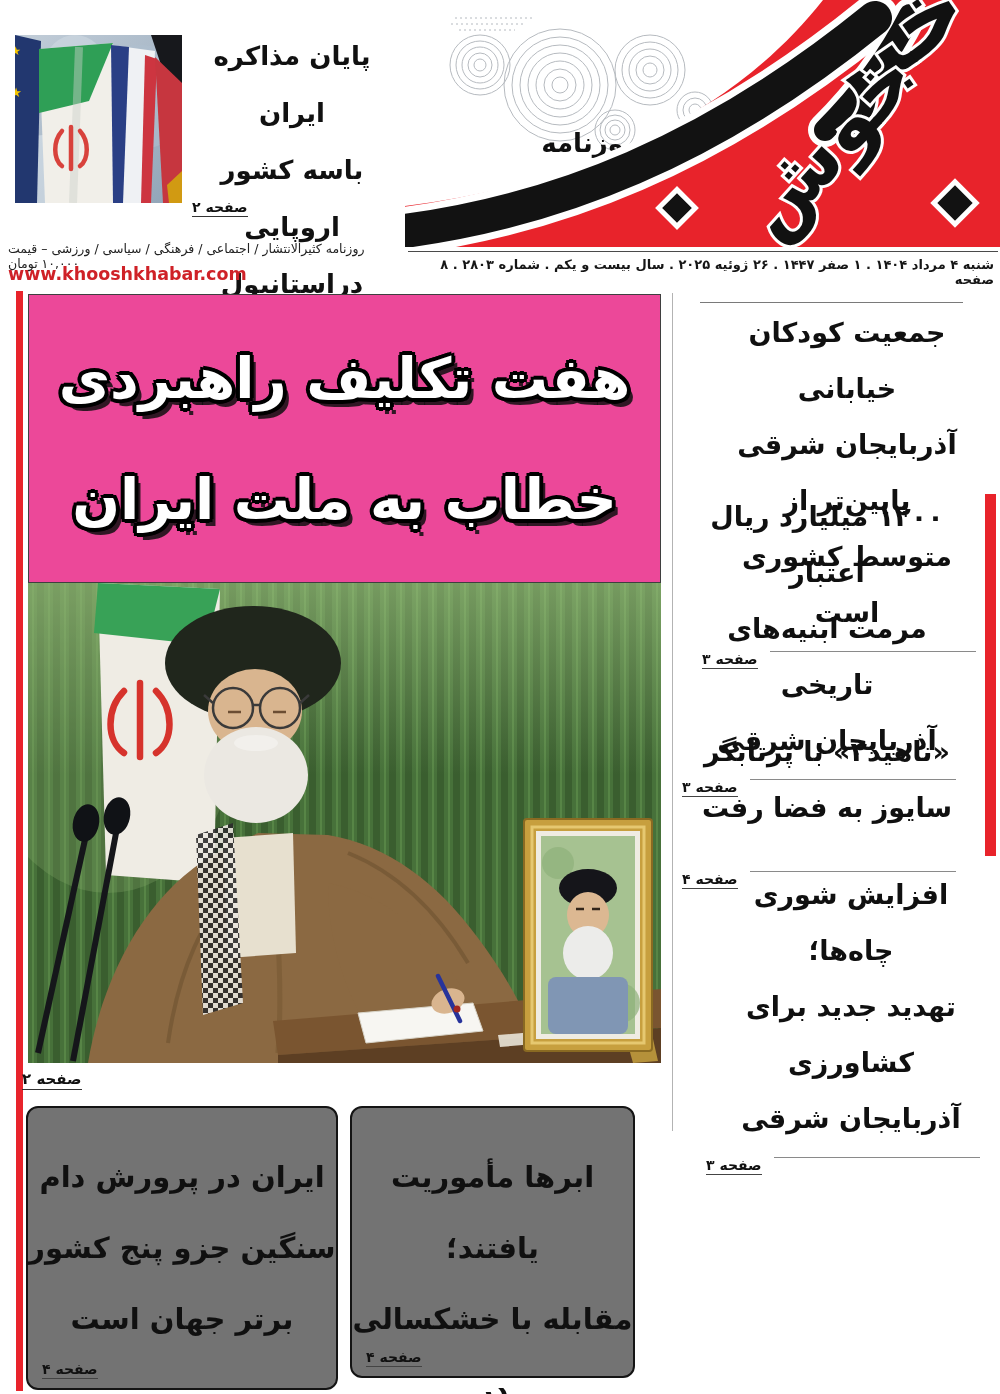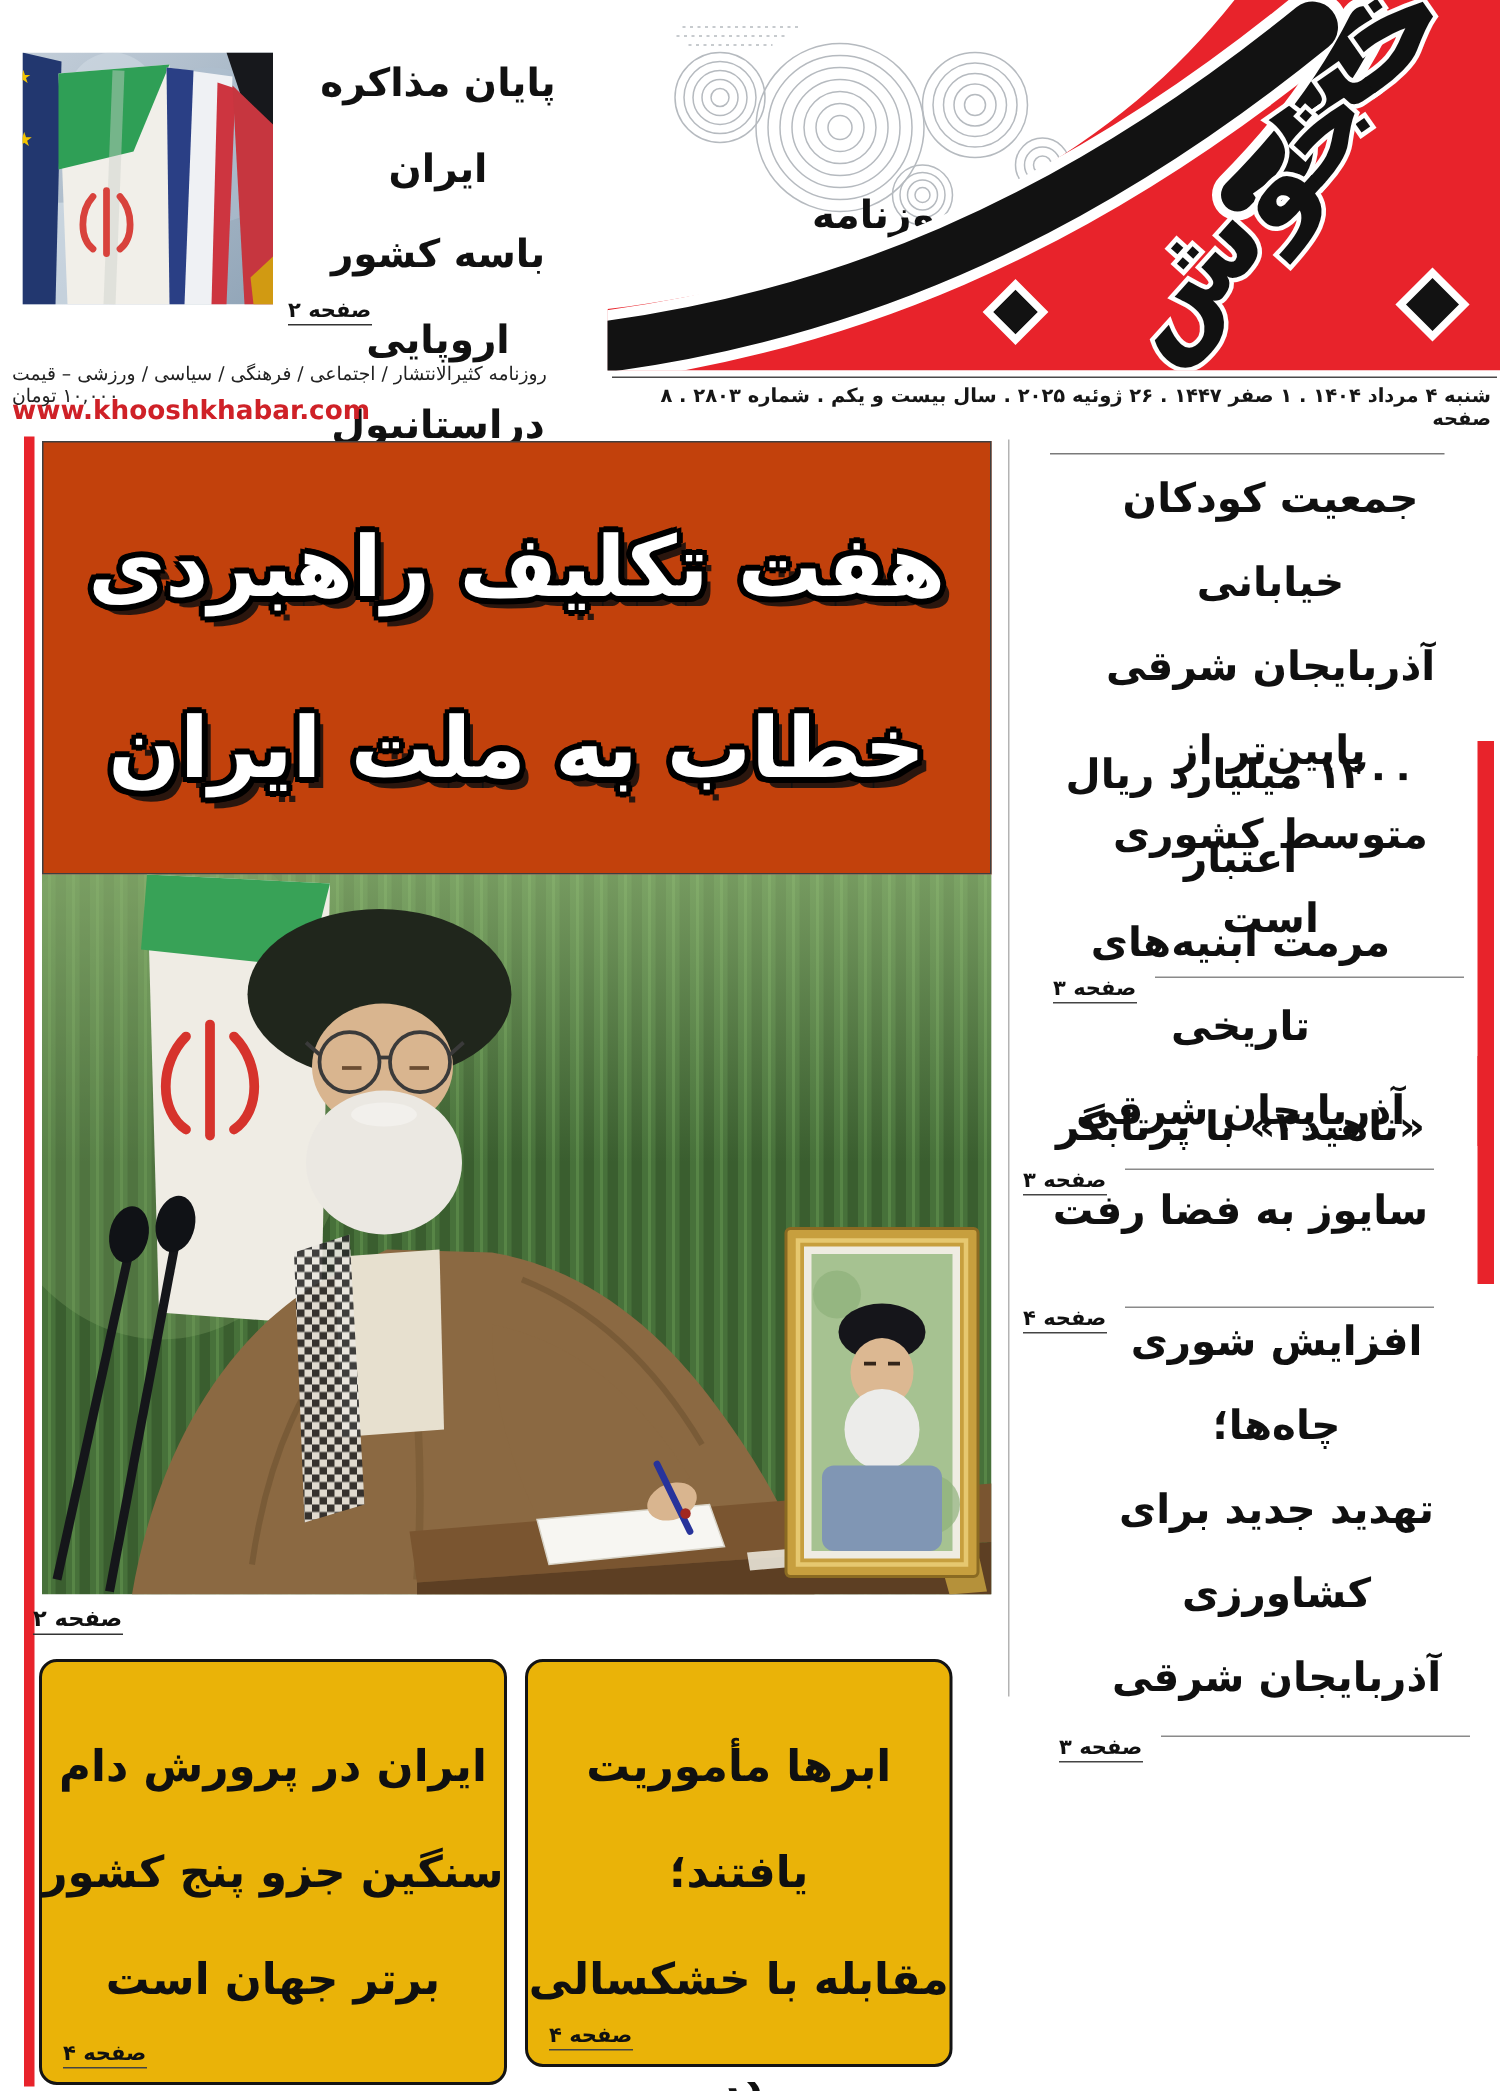--- a/index.html
+++ b/index.html
@@ -23,36 +23,36 @@
   .dateline{left:408px;top:257px;width:582px;font-size:13px;color:#161616;
     text-align:right;padding-left:4px;font-weight:bold;}
   .tagline{left:8px;top:241px;width:386px;font-size:12.5px;color:#222;text-align:left;}
   .website{left:8px;top:264px;font-size:17.5px;font-weight:800;color:#cf2127;direction:ltr;}
 
   
   .left-red-bar{left:16px;top:291px;width:7px;height:1100px;background:#e8232b;}
 
   
   .lead-box{
-    left:28px;top:294px;width:633px;height:289px;background:#c2410c;border:1px solid #3f3f3f;
+    left:28px;top:294px;width:633px;height:289px;background:#ec4899;border:1px solid #3f3f3f;
     display:flex;align-items:center;justify-content:center;box-sizing:border-box;
   }
   .lead-headline{
     font-size:56px;font-weight:800;line-height:121px;text-align:center;color:#ffffff;
     text-shadow:
       -3px -3px 0 #000, 3px -3px 0 #000, -3px 3px 0 #000, 3px 3px 0 #000,
       -4px 0 0 #000, 4px 0 0 #000, 0 -4px 0 #000, 0 4px 0 #000,
       6px 7px 0 rgba(15,15,15,.85);
   }
   .photo-svg{left:28px;top:583px;width:633px;height:480px;}
   .photo-caption{left:22px;top:1070px;font-size:15px;font-weight:700;color:#111;
     border-bottom:1px solid #333;padding-bottom:1px;}
 
   
-  .story-box{background:#eab308;border:2.5px solid #141414;border-radius:12px;box-sizing:border-box;}
+  .story-box{background:#737373;border:2.5px solid #141414;border-radius:12px;box-sizing:border-box;}
   .box-1{left:26px;top:1106px;width:312px;height:284px;}
   .box-2{left:350px;top:1106px;width:285px;height:272px;}
   .box-headline{
     position:absolute;left:0;right:0;top:34px;
     font-size:29px;font-weight:800;line-height:71px;text-align:center;color:#101010;
   }
   .box-page{position:absolute;left:14px;bottom:9px;font-size:14px;font-weight:700;color:#111;
     border-bottom:1px solid #444;padding-bottom:1px;}
 
   

